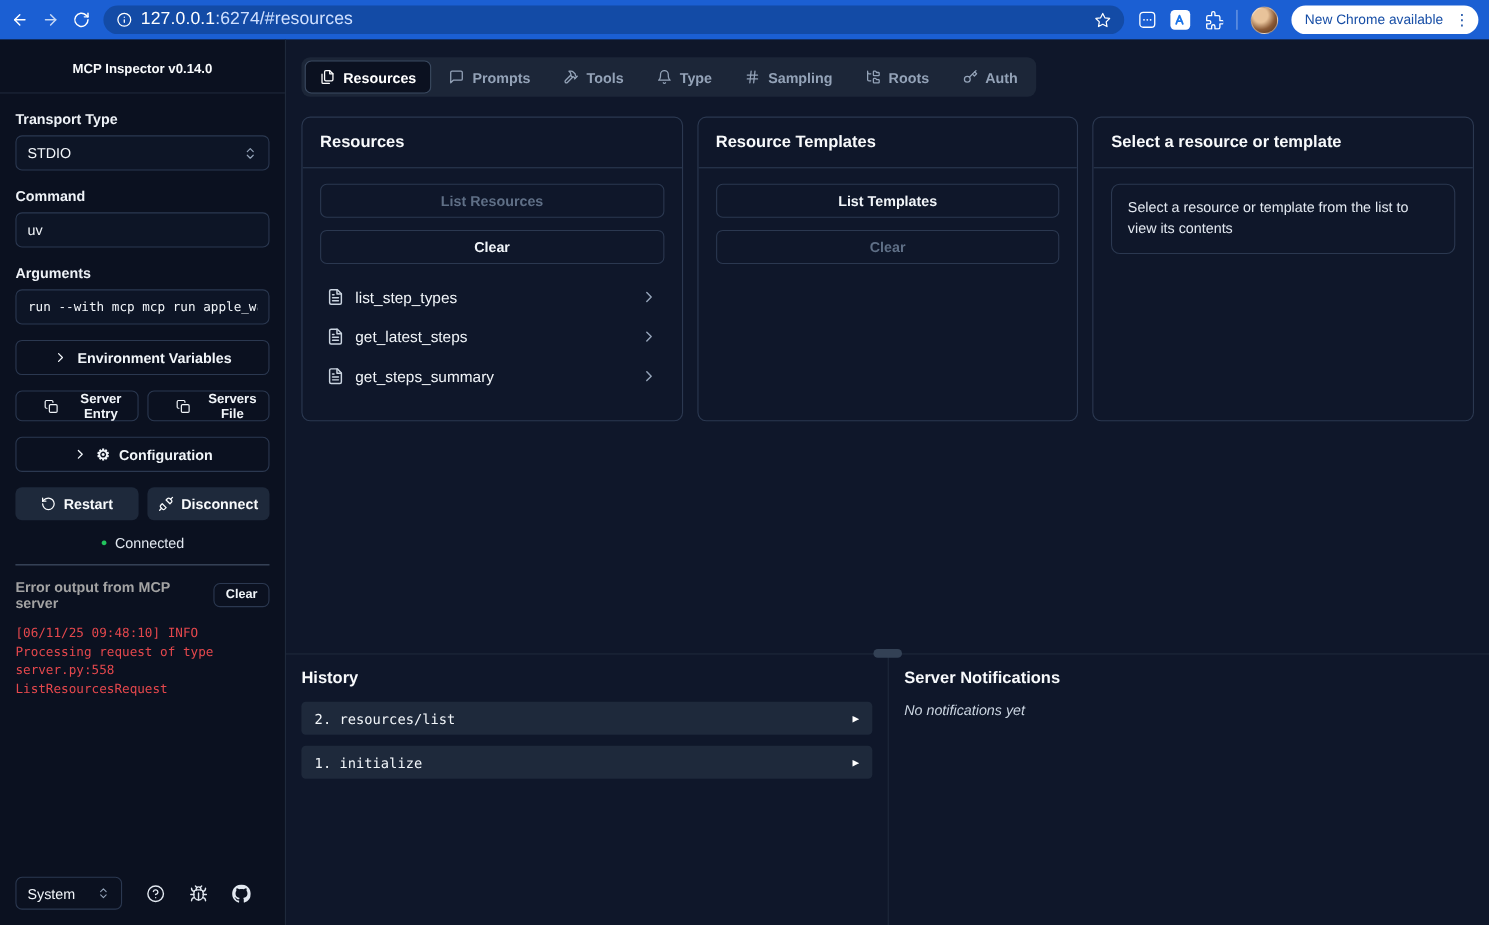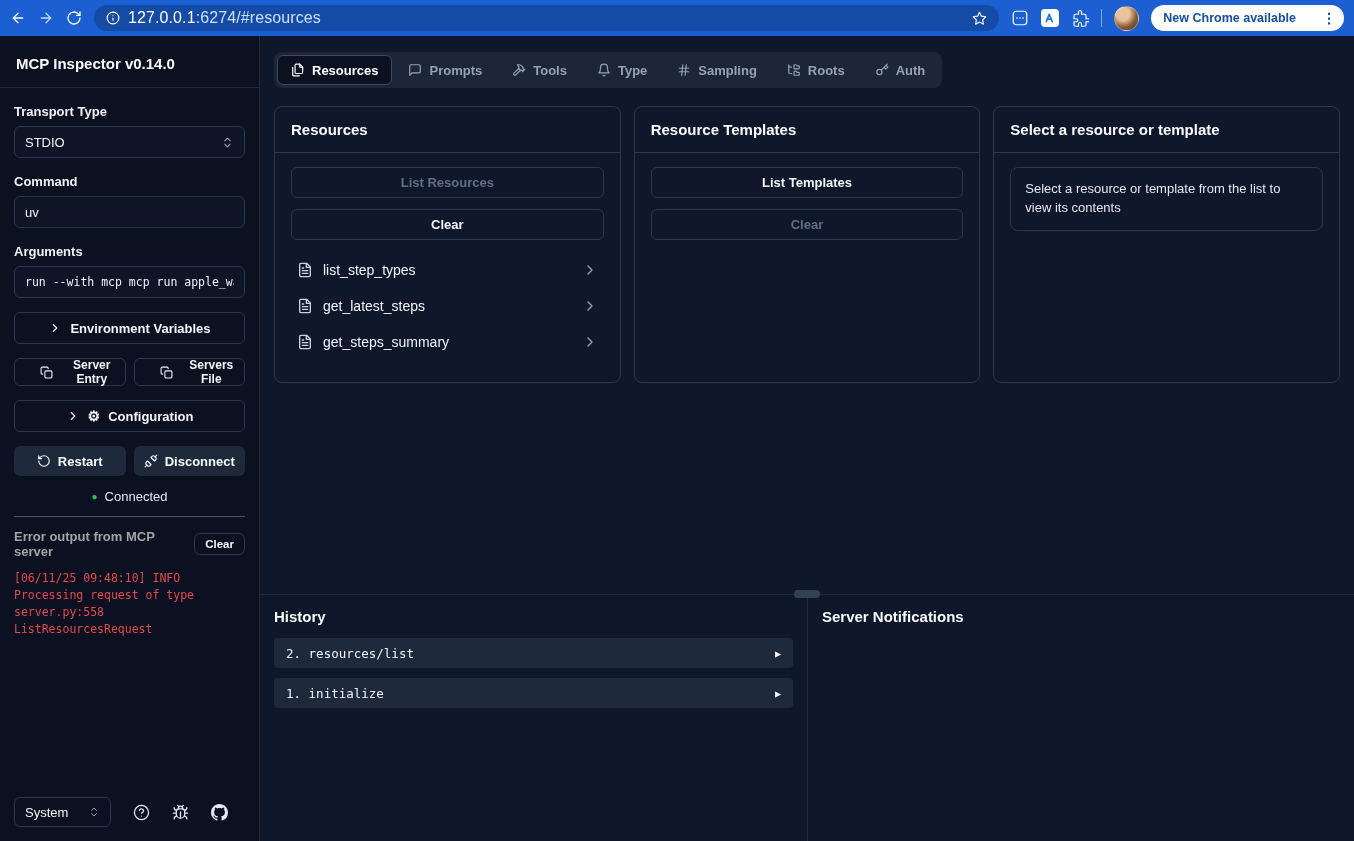--- a/index.html
+++ b/index.html
@@ -15,31 +15,31 @@
   .omnibox { flex:1; max-width:960px; height:26px; background:#134ba6; border-radius:14px; display:flex; align-items:center; gap:8px; padding:0 12px; color:#fff; }
   .omnibox .url { font-size:16px; letter-spacing:.1px; }
   .omnibox .url .host { color:#ffffff; }
   .omnibox .url .rest { color:#cfe0ff; }
   .omnibox .spacer { flex:1; }
   .ext-group { display:flex; align-items:center; gap:12px; color:#fff; }
   .ext-translate { width:18px; height:18px; border-radius:4px; background:#ffffff; color:#1a73e8; display:flex; align-items:center; justify-content:center; }
   .ext-translate svg { width:12px; height:12px; stroke-width:2.2; }
   .bar-divider { width:1px; height:18px; background:rgba(255,255,255,.45); }
   .avatar { width:25px; height:25px; border-radius:50%; background:radial-gradient(circle at 35% 30%, #e8c39a 0 30%, #8a5a36 60%, #4a2d18 100%); border:1px solid rgba(255,255,255,.4); cursor:pointer; }
-  .new-chrome { height:26px; background:#ffffff; color:#174ea6; border-radius:14px; display:flex; align-items:center; gap:24px; padding:0 6px 0 12px; font-size:12.5px; font-weight:700; cursor:pointer; white-space:nowrap; }
+  .new-chrome { height:26px; background:#ffffff; color:#174ea6; border-radius:14px; display:flex; align-items:center; gap:8px; padding:0 6px 0 12px; font-size:12.5px; font-weight:400; cursor:pointer; white-space:nowrap; }
   .new-chrome .kebab { font-size:14px; color:#174ea6; padding:0 2px; }
 
   
   .app { display:flex; height:805px; }
   .sidebar { width:260px; flex:none; background:#0b1120; border-right:1px solid #1e293b; display:flex; flex-direction:column; }
   .main { flex:1; display:flex; flex-direction:column; background:#0f172a; }
 
   
   .side-header { padding:19px 16px 15px; border-bottom:1px solid #1e293b; }
-  .side-header h1 { font-size:15px; font-weight:700; }
+  .side-header h1 { font-size:12px; font-weight:700;text-align:center; }
   .side-body { padding:0 14px; }
   .field-label { display:block; font-size:13px; font-weight:600; color:#eef2f7; margin:16px 0 7px; }
   .select, .text-input { width:100%; height:32px; background:#0d1526; border:1px solid #2b3850; border-radius:6px; color:#f1f5f9; font-size:13px; padding:0 10px; display:flex; align-items:center; }
   .select { justify-content:space-between; cursor:pointer; }
   .select svg { width:13px; height:13px; color:#94a3b8; }
   input.text-input { font-family:"Liberation Sans",sans-serif; outline:none; }
   input.text-input.mono { font-family:"DejaVu Sans Mono",monospace; font-size:11.5px; }
   .wide-btn { width:100%; height:32px; margin-top:14px; background:transparent; border:1px solid #2b3850; border-radius:6px; color:#f1f5f9; font-size:13px; font-weight:600; display:flex; align-items:center; justify-content:center; gap:8px; cursor:pointer; }
   .wide-btn svg { width:14px; height:14px; }
   .btn-pair { display:flex; gap:8px; margin-top:14px; }
@@ -437,16 +437,17 @@
           <span>2. resources/list</span>
           <span class="play">▶</span>
         </div>
         <div class="hist-item mono">
           <span>1. initialize</span>
           <span class="play">▶</span>
         </div>
       </div>
       <div class="notif-pane">
         <div class="pane-title">Server Notifications</div>
+        <div class="notif-empty">No notifications yet</div>
       </div>
     </div>
   </main>
 </div>
 
 </body></html>

